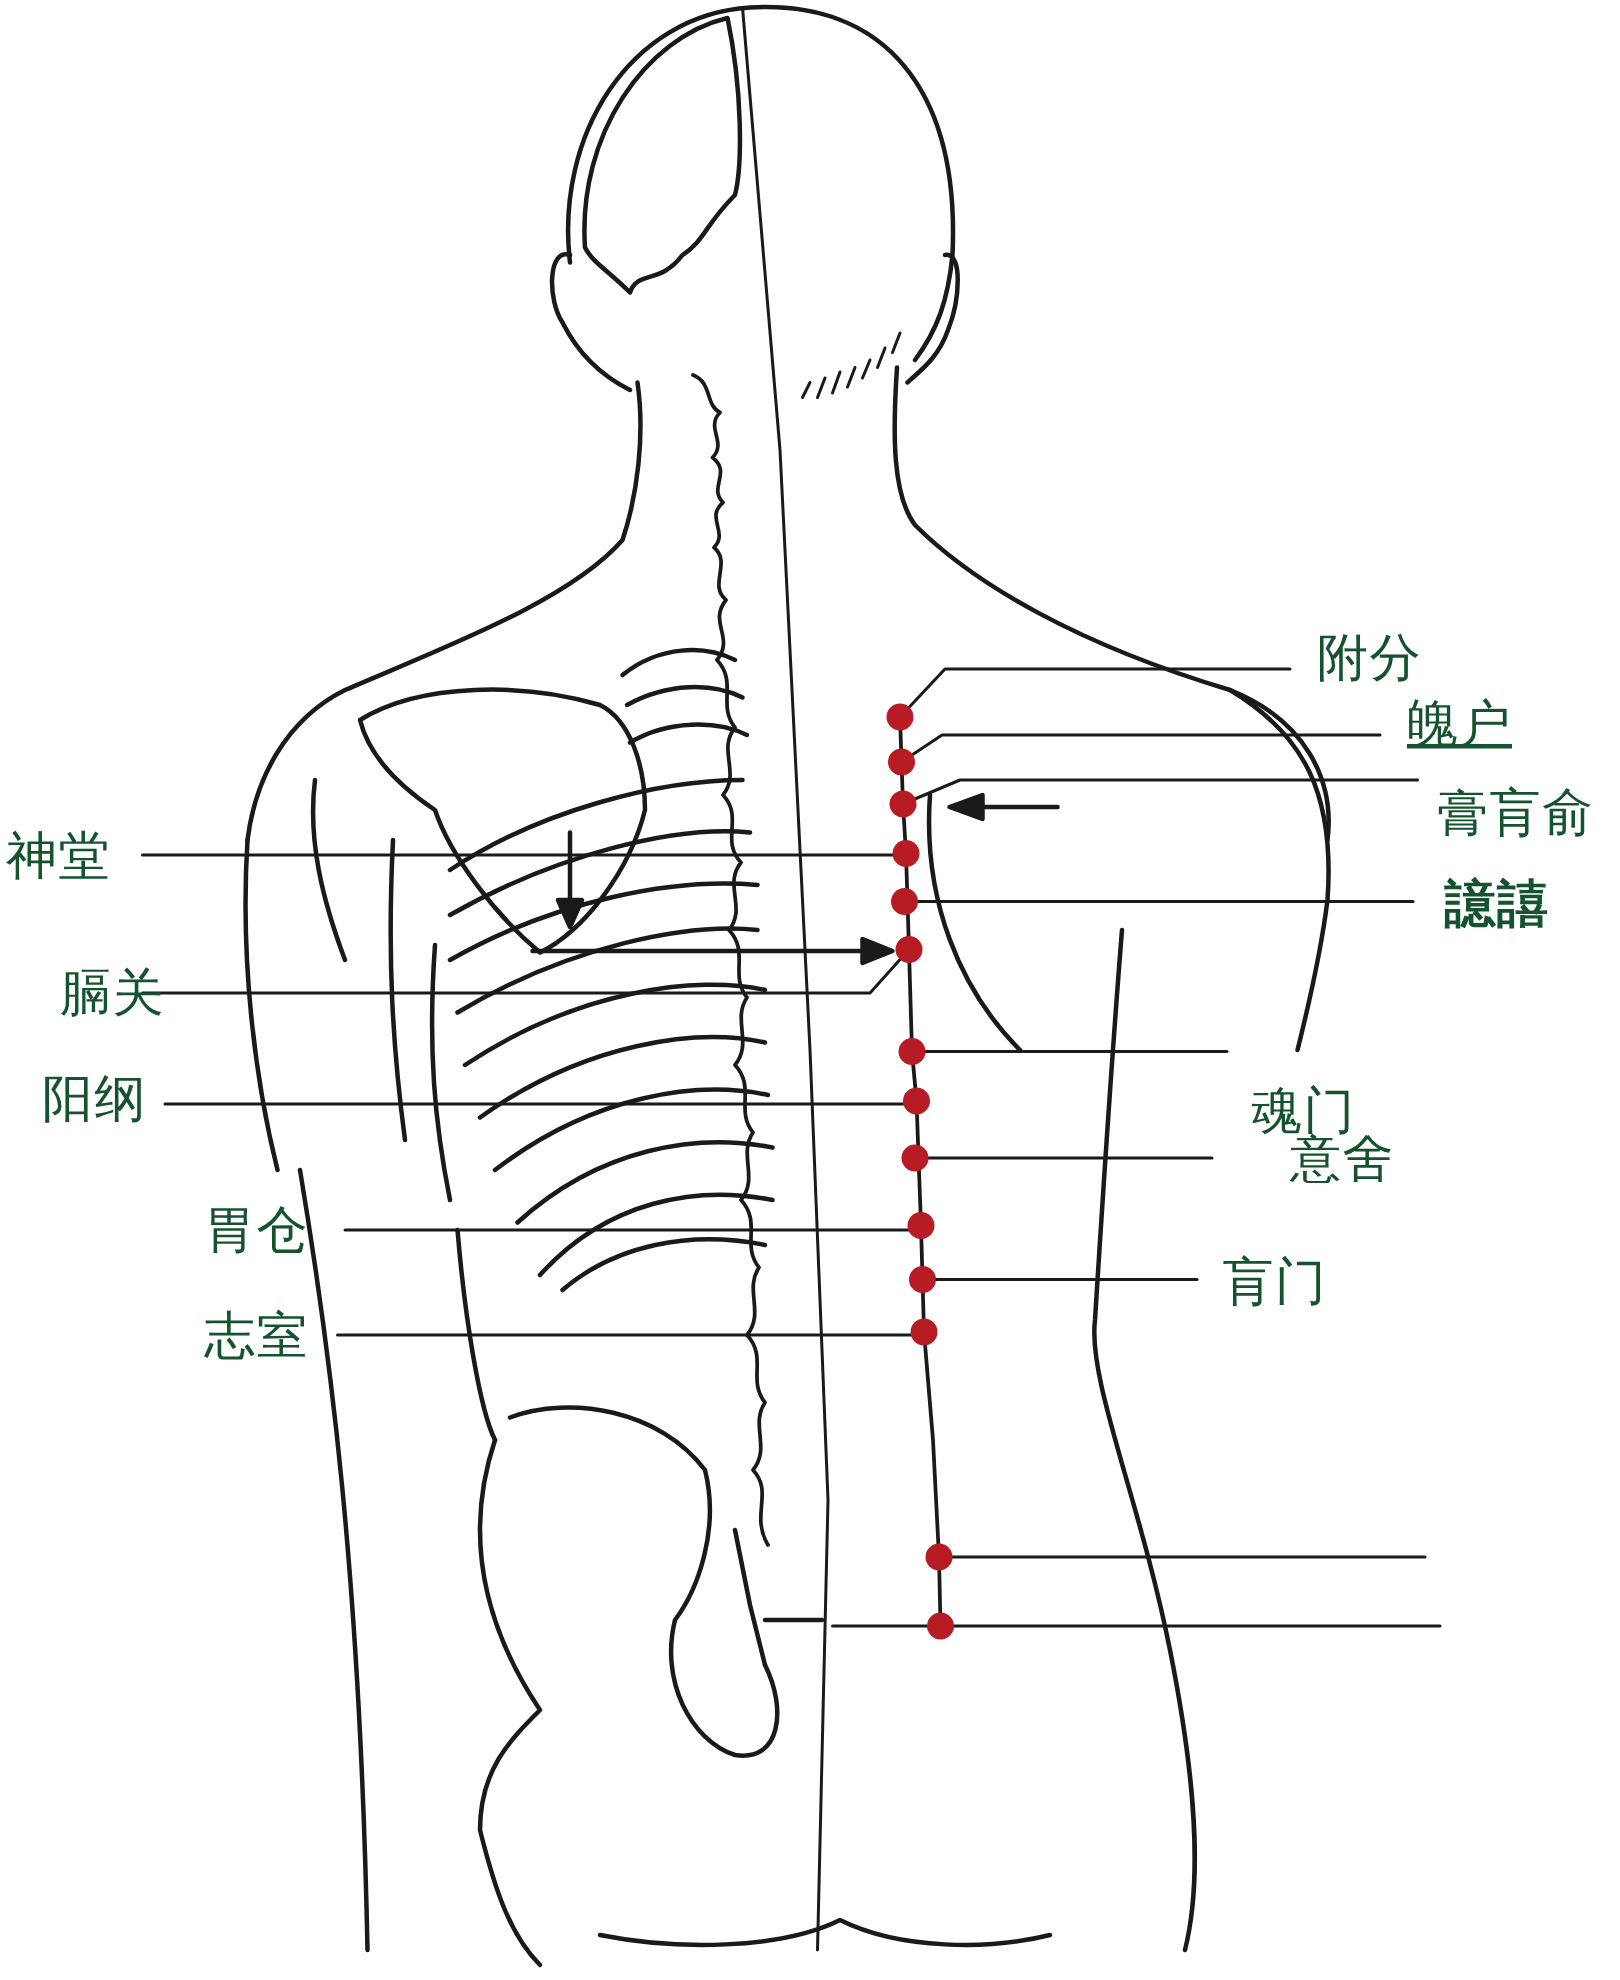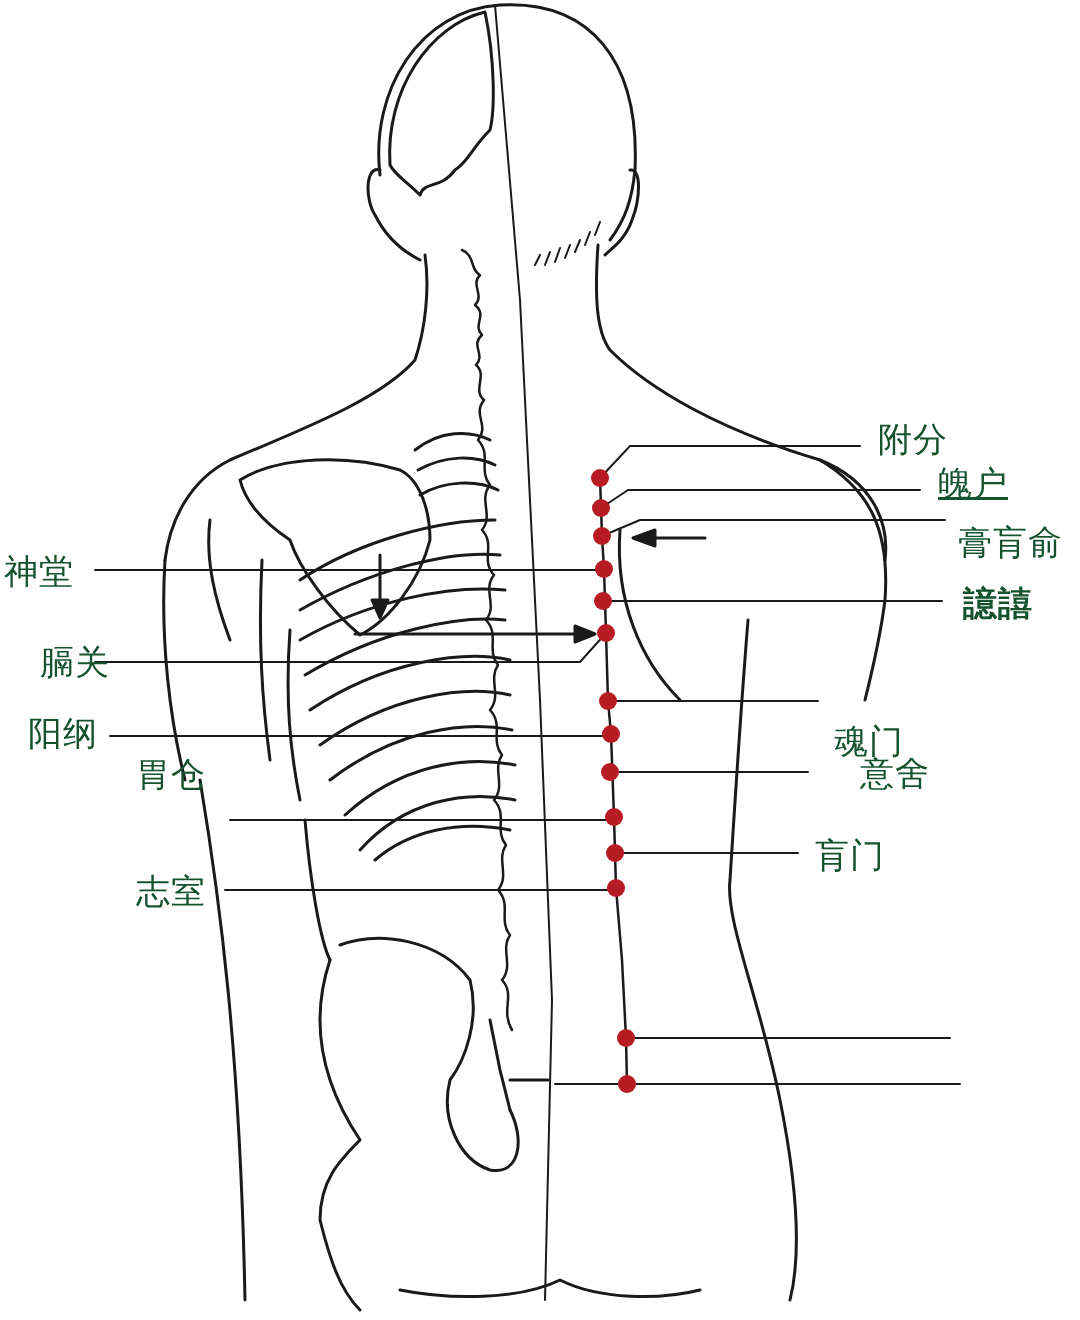--- a/index.html
+++ b/index.html
@@ -115,14 +115,14 @@
 <div class="label" style="left:938px;top:466px;text-decoration:underline;">魄户</div>
 <div class="label" style="left:958px;top:525px;">膏肓俞</div>
 <div class="label" style="left:963px;top:586px;font-weight:bold;">譩譆</div>
 <div class="label" style="left:834px;top:684px;margin-top:40px;">魂门</div>
 <div class="label" style="left:860px;top:756px;">意舍</div>
 <div class="label" style="left:815px;top:838px;">肓门</div>
 
 <div class="label" style="left:4px;top:554px;">神堂</div>
 <div class="label" style="left:2px;top:645px;margin-left:38px;">膈关</div>
 <div class="label" style="left:28px;top:716px;">阳纲</div>
-<div class="label" style="left:136px;top:757px;">胃仓</div>
+<div class="label" style="left:136px;top:803px;">胃仓</div>
 <div class="label" style="left:136px;top:874px;">志室</div>
 
 </body></html>

